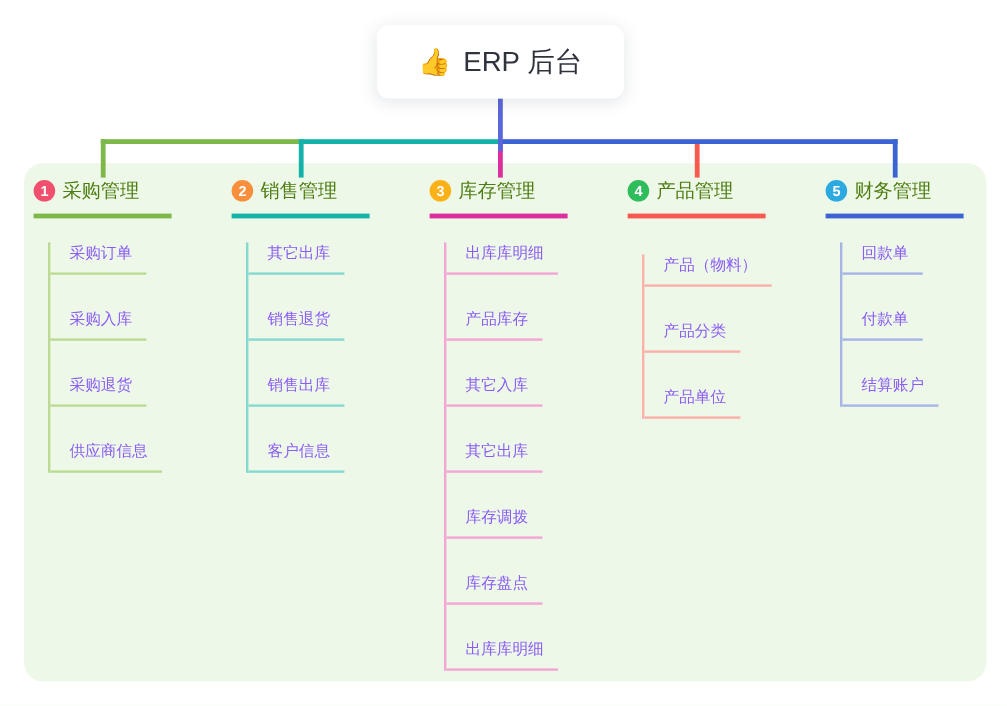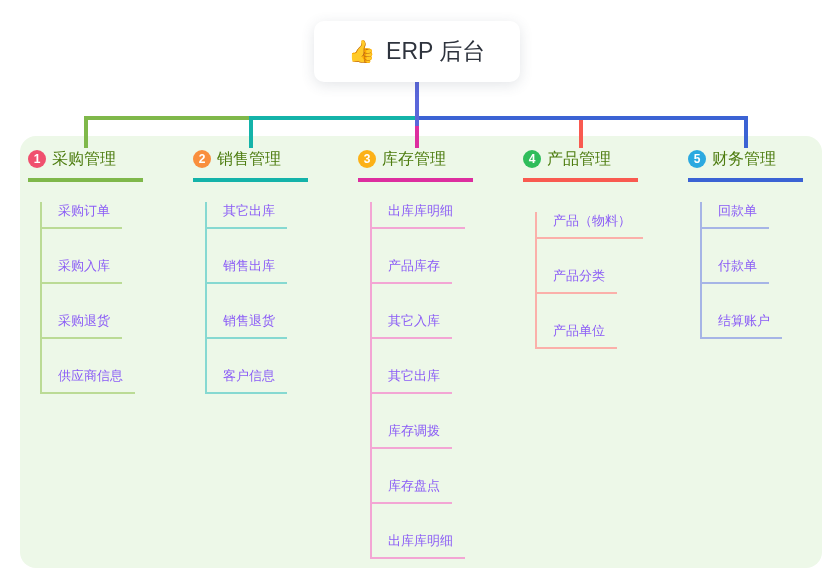--- a/index.html
+++ b/index.html
@@ -83,22 +83,22 @@
         </div>
   </div>
 
   <div class="branch" style="left: 193px;">
     <div class="branch-header" style="border-bottom-color: rgb(20, 179, 169);">
       <span class="badge" style="background: rgb(249, 143, 61);">2</span>
       <span class="branch-label">销售管理</span>
     </div>
     <div class="branch-items" style="border-left-color: rgb(134, 217, 209);">
           <div class="sub-item" style="border-bottom-color: rgb(134, 217, 209);">其它出库</div>
+          <div class="sub-item" style="border-bottom-color: rgb(134, 217, 209);">销售退货</div>
           <div class="sub-item" style="border-bottom-color: rgb(134, 217, 209);">销售出库</div>
-          <div class="sub-item" style="border-bottom-color: rgb(134, 217, 209);">销售退货</div>
           <div class="sub-item" style="border-bottom-color: rgb(134, 217, 209);">客户信息</div>
         </div>
   </div>
 
   <div class="branch" style="left: 358px;">
     <div class="branch-header" style="border-bottom-color: rgb(221, 46, 159);">
       <span class="badge" style="background: rgb(252, 177, 23);">3</span>
       <span class="branch-label">库存管理</span>
     </div>
     <div class="branch-items" style="border-left-color: rgb(243, 166, 212);">

